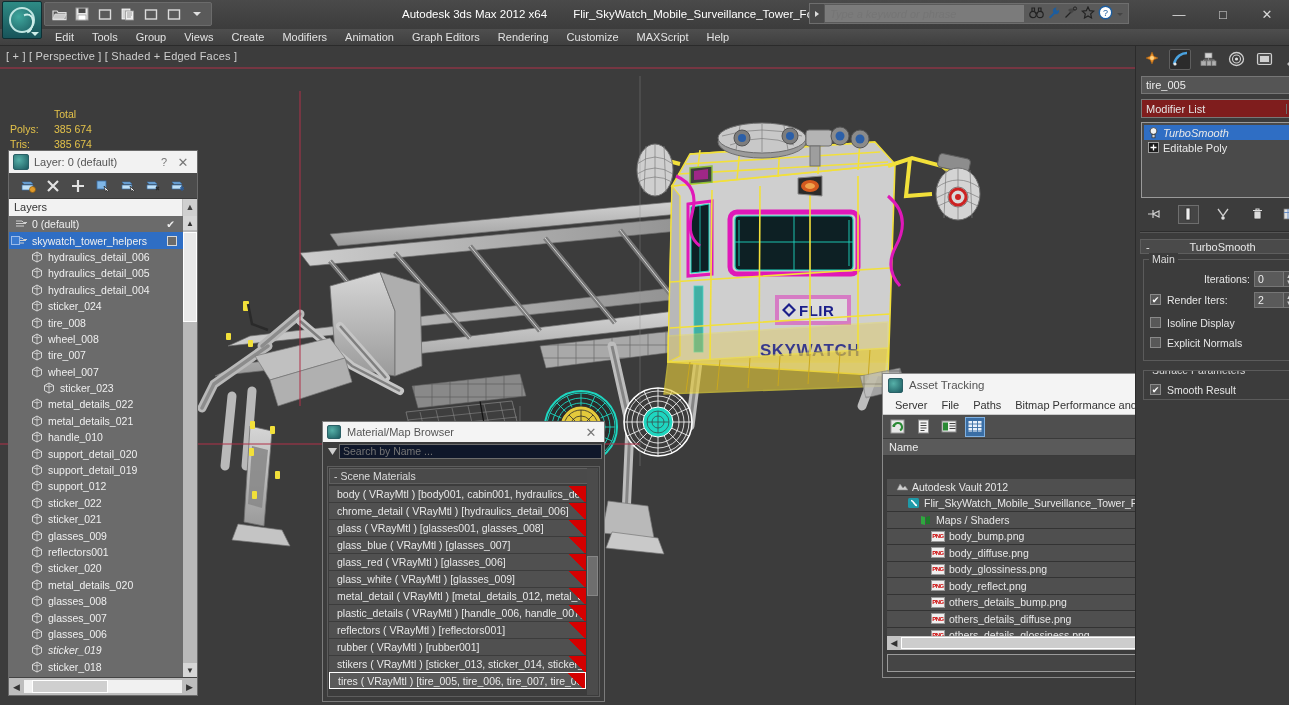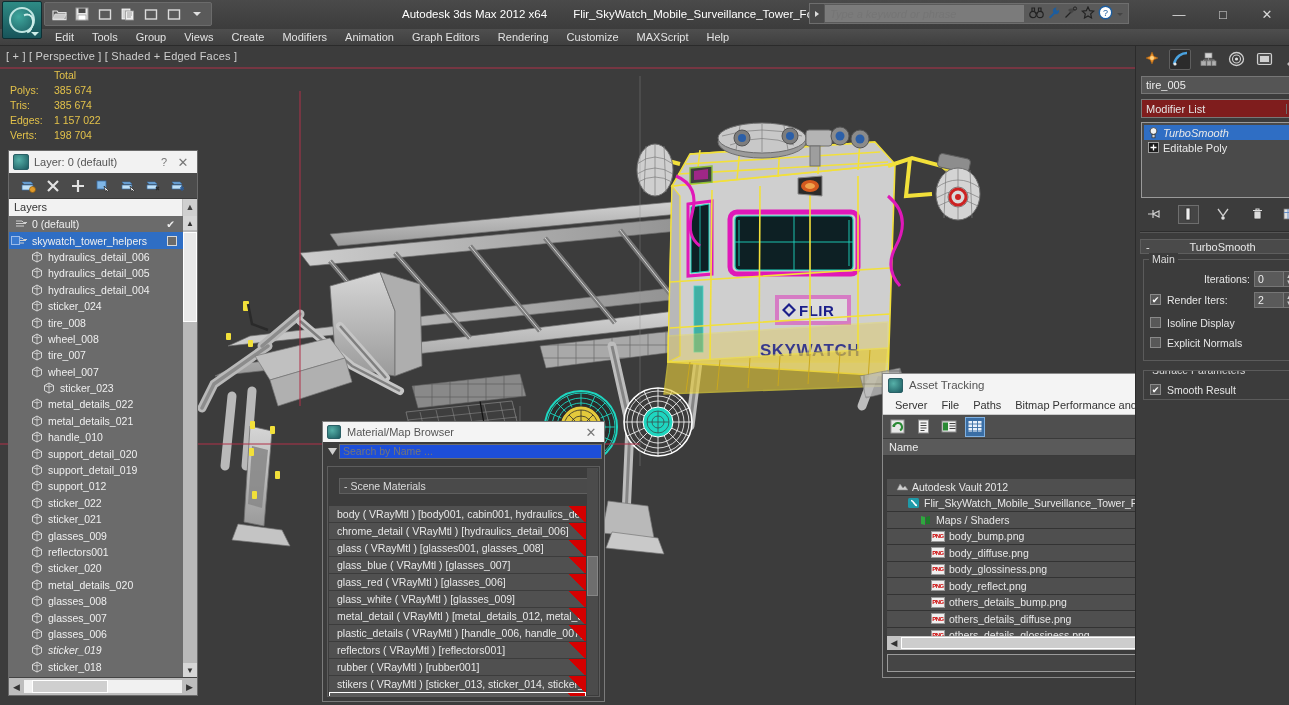--- a/index.html
+++ b/index.html
@@ -78,21 +78,21 @@
   }
   .menuitem { padding:0 9px; line-height:17px; font-size:11px; color:#e2e2e2; white-space:nowrap;}
 
   
   #viewport {
     position:absolute; left:0; top:46px; width:1135px; height:659px;
     background:#3c3c3c; overflow:hidden;
   }
   #vplabel { position:absolute; left:6px; top:4px; color:#cfcfcf; font-size:11px; letter-spacing:.2px;}
   #stats { position:absolute; left:10px; top:22px; color:#e3c24a; font-size:10.5px; line-height:15px;}
-  #stats table{border-collapse:collapse;}
+  #stats table{border-collapse:collapse;margin-top:39px;}
   #stats td{padding:0 4px 0 0; color:#e3c24a; font-size:10.5px;}
   #stats td.lbl{width:44px;}
 
   
   #model{position:absolute;left:0;top:0;width:1135px;height:659px;}
 
   
   #layerpanel{
     position:absolute; left:8px; top:150px; width:190px; height:546px;
     background:#444444; border:1px solid #6a6a6a;
@@ -132,23 +132,23 @@
     position:absolute;left:322px;top:421px;width:283px;height:281px;
     background:#3c3c3c;border:1px solid #7b7b7b;
   }
   #mmb .mmb-title{height:20px;background:#f4f4f4;display:flex;align-items:center;padding:0 4px;}
   #mmb .mmb-title .ico{width:14px;height:14px;margin-right:6px;border-radius:2px;
     background:radial-gradient(circle at 35% 35%,#56b0a8,#1c5a60);border:1px solid #2a6066;}
   #mmb .mmb-title .t{flex:1;color:#555;font-size:11px;}
   #mmb .mmb-title .x{width:18px;text-align:center;color:#777;font-size:13px;}
   #mmb-search{height:18px;background:#3c3c3c;display:flex;align-items:center;padding:1px 2px;}
   #mmb-search .tri{width:14px;display:flex;align-items:center;justify-content:center;}
-  #mmb-search input{flex:1;height:15px;background:#1d4ed8;border:1px solid #6d6d6d;color:#c4c4c4;font-size:10.5px;padding-left:3px;font-family:"Liberation Sans",sans-serif;}
+  #mmb-search input{flex:1;height:15px;background:#0f172a;border:1px solid #6d6d6d;color:#c4c4c4;font-size:10.5px;padding-left:3px;font-family:"Liberation Sans",sans-serif;}
   #mmb-body{position:absolute;left:4px;top:44px;right:4px;bottom:4px;background:#3c3c3c;border:1px solid #5d5d5d;overflow:hidden;}
-  .mmb-section{height:16px;background:#4a4a4a;border:1px solid #5f5f5f;display:flex;align-items:center;padding-left:4px;color:#dcdcdc;font-size:10.5px;margin:11px;}
+  .mmb-section{height:16px;background:#4a4a4a;border:1px solid #5f5f5f;display:flex;align-items:center;padding-left:4px;color:#dcdcdc;font-size:10.5px;margin:1px;}
   .mmb-row{position:relative;height:17px;background:#505050;border-top:1px solid #3c3c3c;display:flex;align-items:center;padding-left:8px;color:#e8e8e8;font-size:10.5px;white-space:nowrap;overflow:hidden;margin:0 1px;}
   .mmb-row.selected{border:1px solid #ffffff;background:#5a5a5a;}
   .mmb-row .redtri{position:absolute;right:0;top:0;width:18px;height:17px;
     background:linear-gradient(to bottom left, #d40000 50%, transparent 50%);}
   #mmb-vscroll{position:absolute;right:1px;top:1px;width:11px;bottom:1px;background:#4b4b4b;}
   #mmb-vscroll .th{position:absolute;top:88px;left:0;width:11px;height:40px;background:#6e6e6e;border:1px solid #868686;}
 
   
   #at{
     position:absolute;left:882px;top:373px;width:397px;height:305px;

